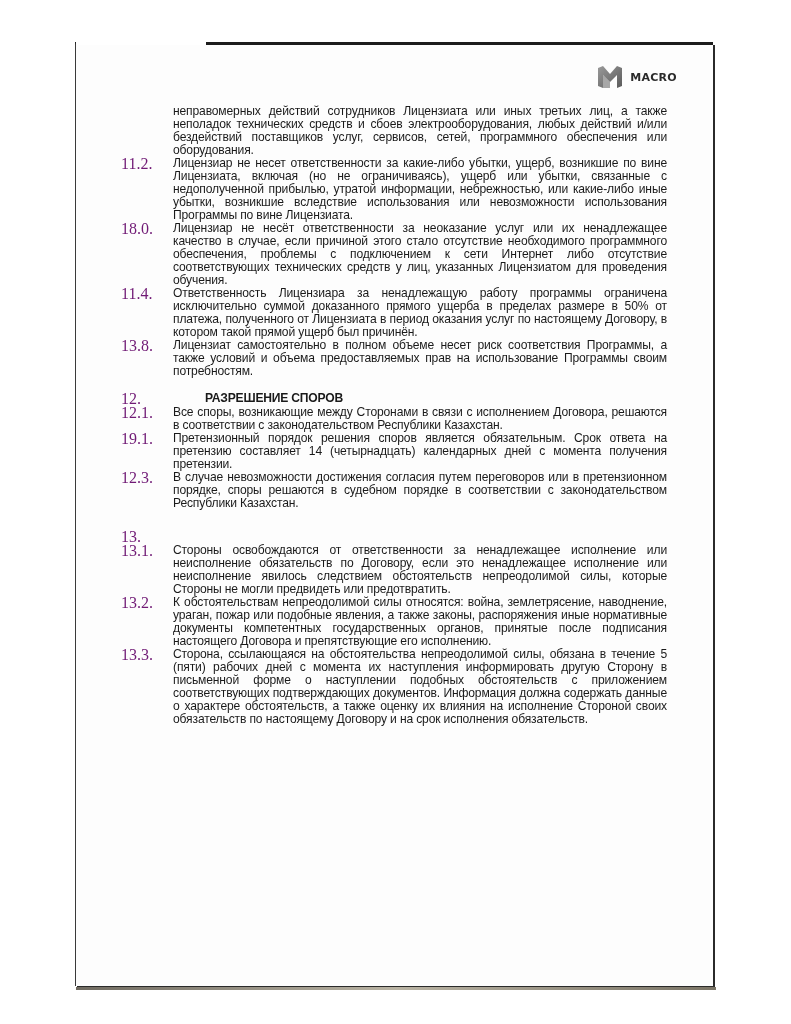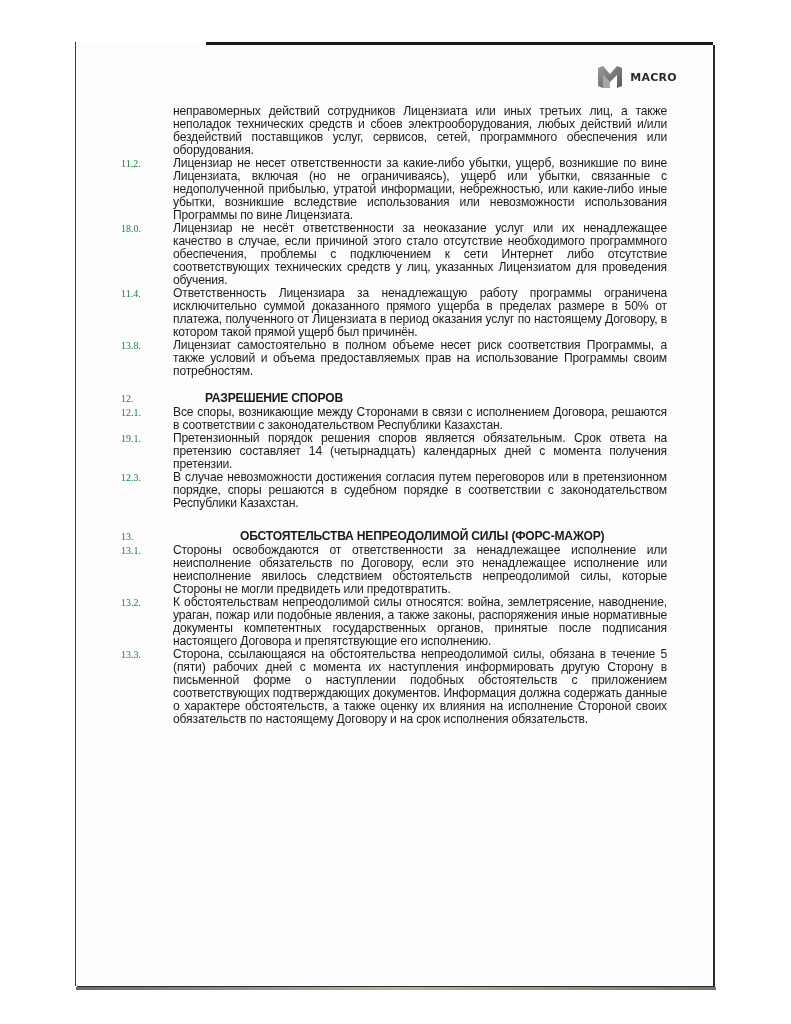--- a/index.html
+++ b/index.html
@@ -68,22 +68,22 @@
       line-height: 13px;
     }
     .item {
       display: flex;
       align-items: flex-start;
     }
     .num {
       width: 52px;
       flex: 0 0 52px;
       font-family: "Liberation Serif", "DejaVu Serif", serif;
-      font-size: 10px;
-      color: #15803d;
+      font-size: 16px;
+      color: #701a75;
     }
     .text {
       flex: 1;
       text-align: justify;
       font-family: "Liberation Sans", sans-serif;
       font-stretch: condensed;
       letter-spacing: -0.15px;
     }
     .cont { padding-left: 52px; text-align: justify; letter-spacing: -0.15px; }
     .heading {
@@ -158,21 +158,20 @@
       <span class="num">19.1.</span>
       <span class="text">Претензионный порядок решения споров является обязательным. Срок ответа на претензию составляет 14 (четырнадцать) календарных дней с момента получения претензии.</span>
     </div>
     <div class="item">
       <span class="num">12.3.</span>
       <span class="text">В случае невозможности достижения согласия путем переговоров или в претензионном порядке, споры решаются в судебном порядке в соответствии с законодательством Республики Казахстан.</span>
     </div>
 
     <div class="heading gap-big">
       <span class="num">13.</span>
-      <span class="htext">ОБСТОЯТЕЛЬСТВА НЕПРЕОДОЛИМОЙ СИЛЫ (ФОРС-МАЖОР)</span>
     </div>
     <div class="item">
       <span class="num">13.1.</span>
       <span class="text">Стороны освобождаются от ответственности за ненадлежащее исполнение или неисполнение обязательств по Договору, если это ненадлежащее исполнение или неисполнение явилось следствием обстоятельств непреодолимой силы, которые Стороны не могли предвидеть или предотвратить.</span>
     </div>
     <div class="item">
       <span class="num">13.2.</span>
       <span class="text">К обстоятельствам непреодолимой силы относятся: война, землетрясение, наводнение, ураган, пожар или подобные явления, а также законы, распоряжения иные нормативные документы компетентных государственных органов, принятые после подписания настоящего Договора и препятствующие его исполнению.</span>
     </div>
     <div class="item">

